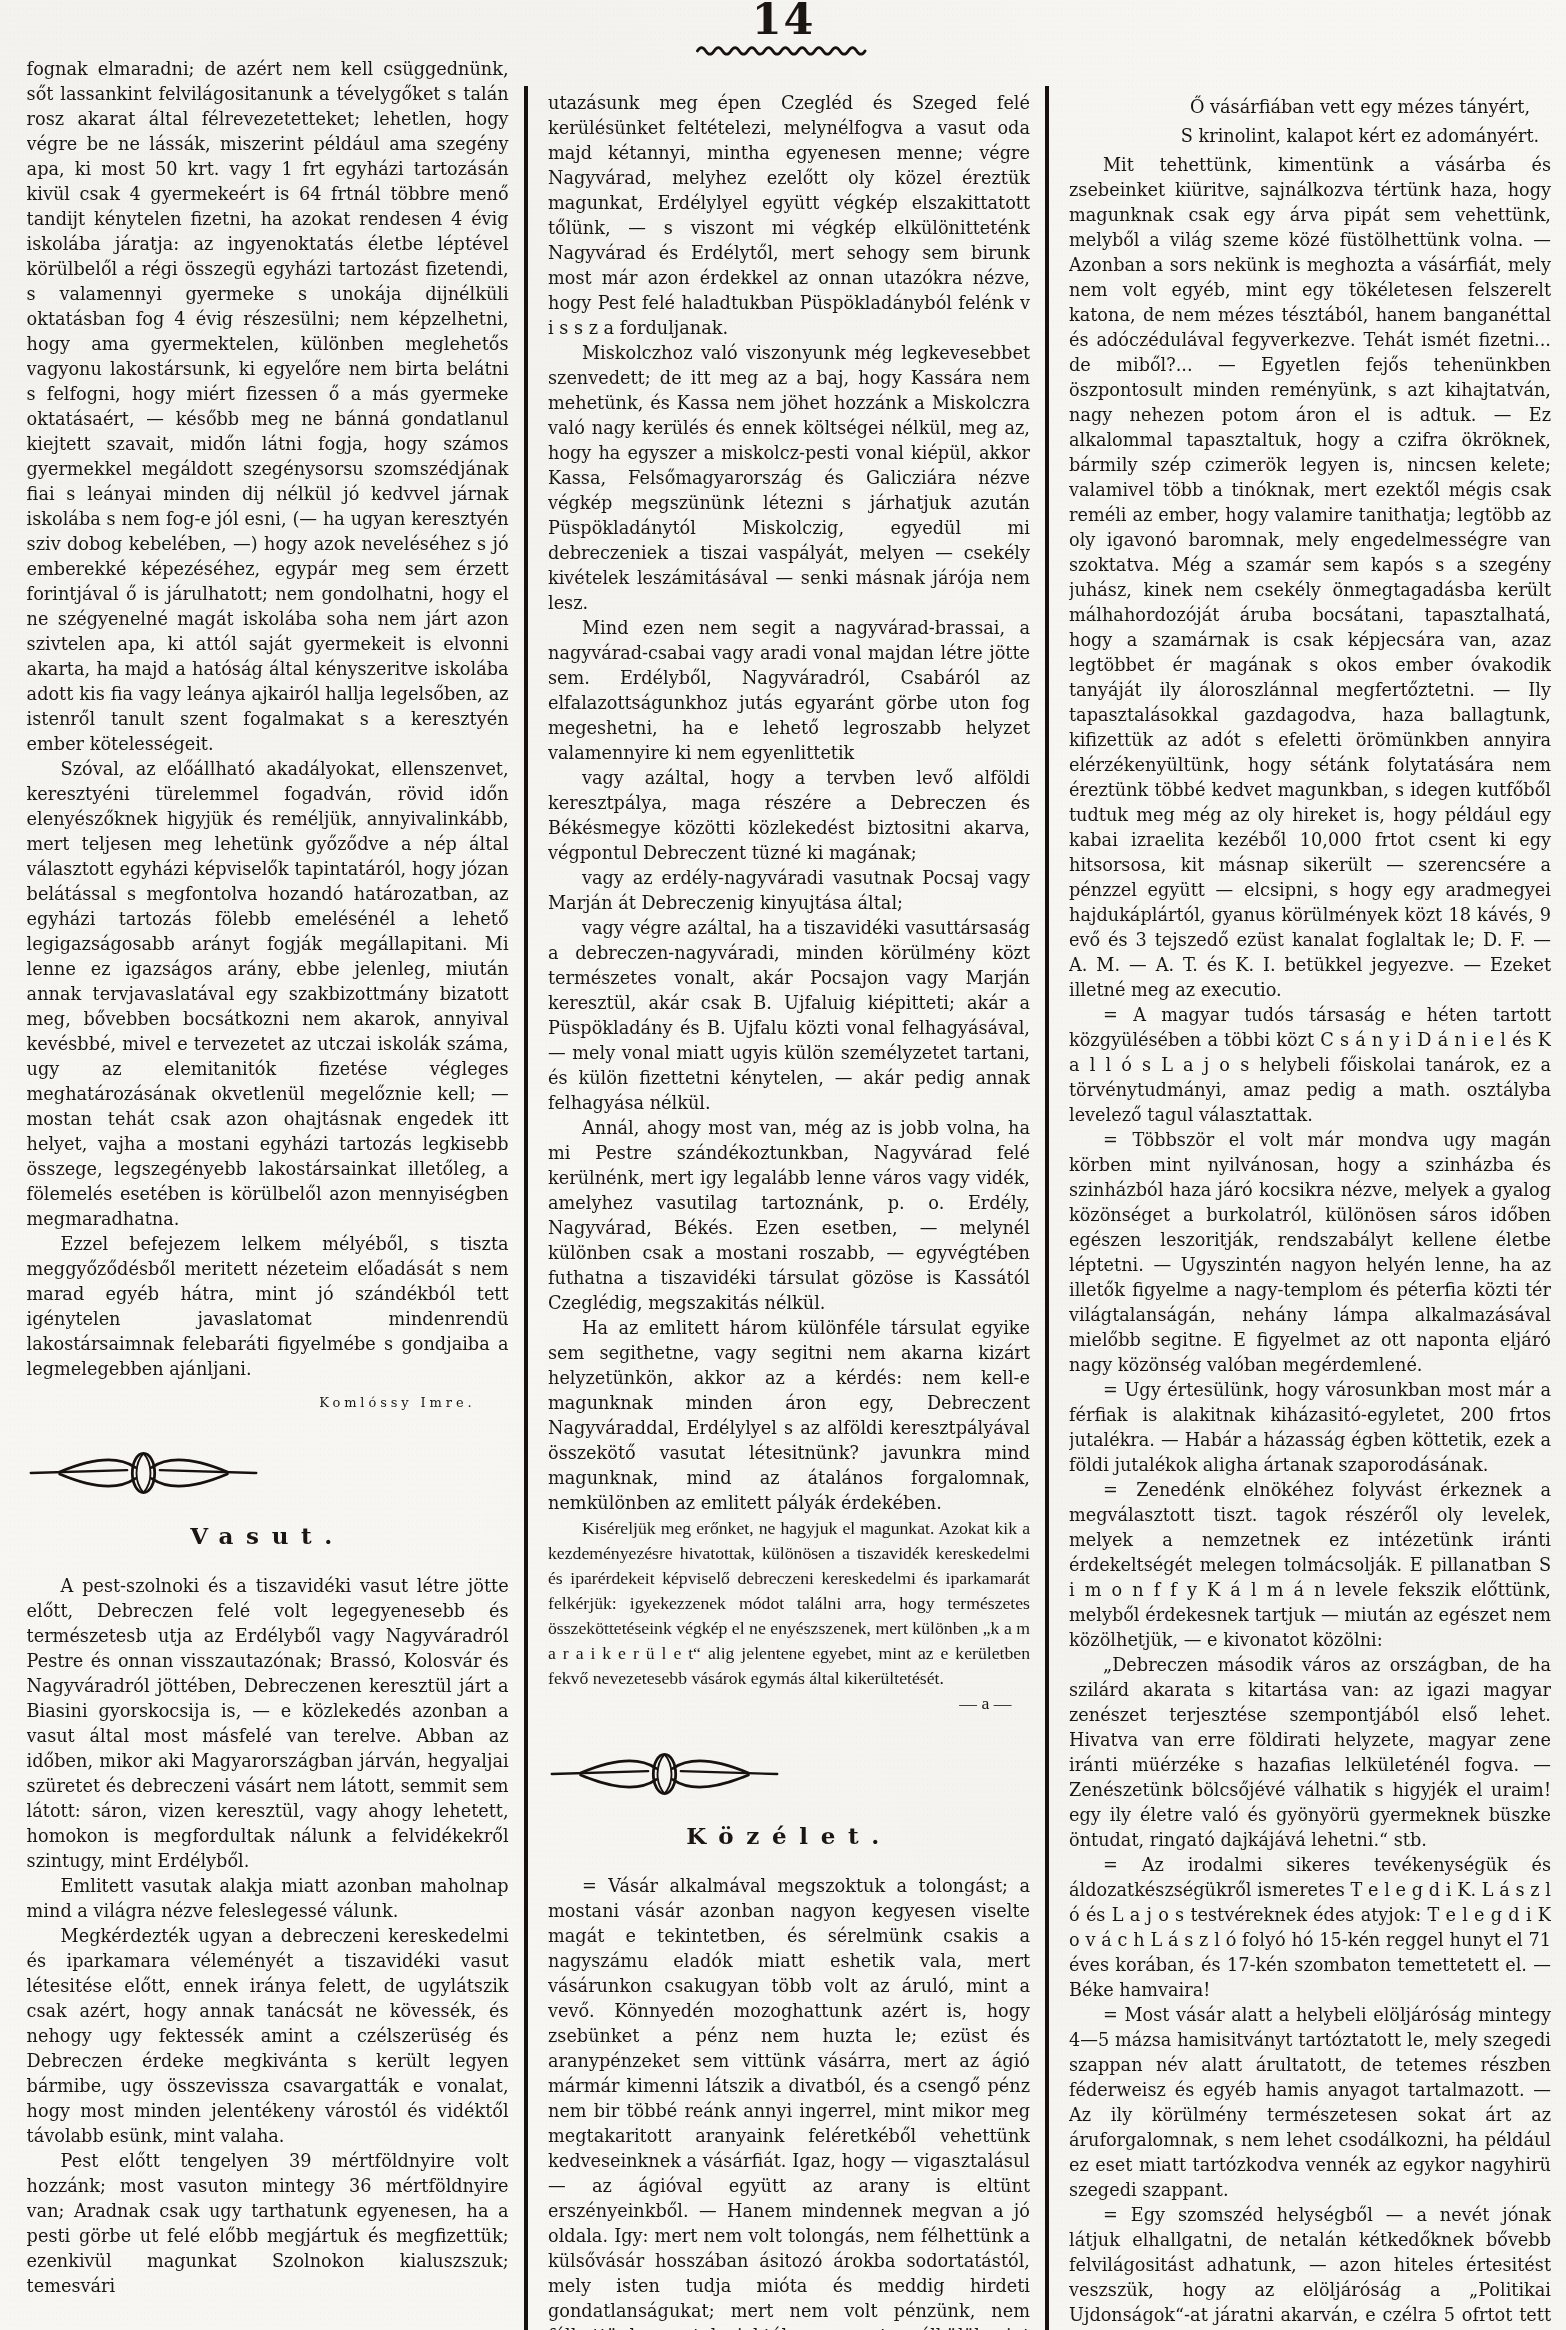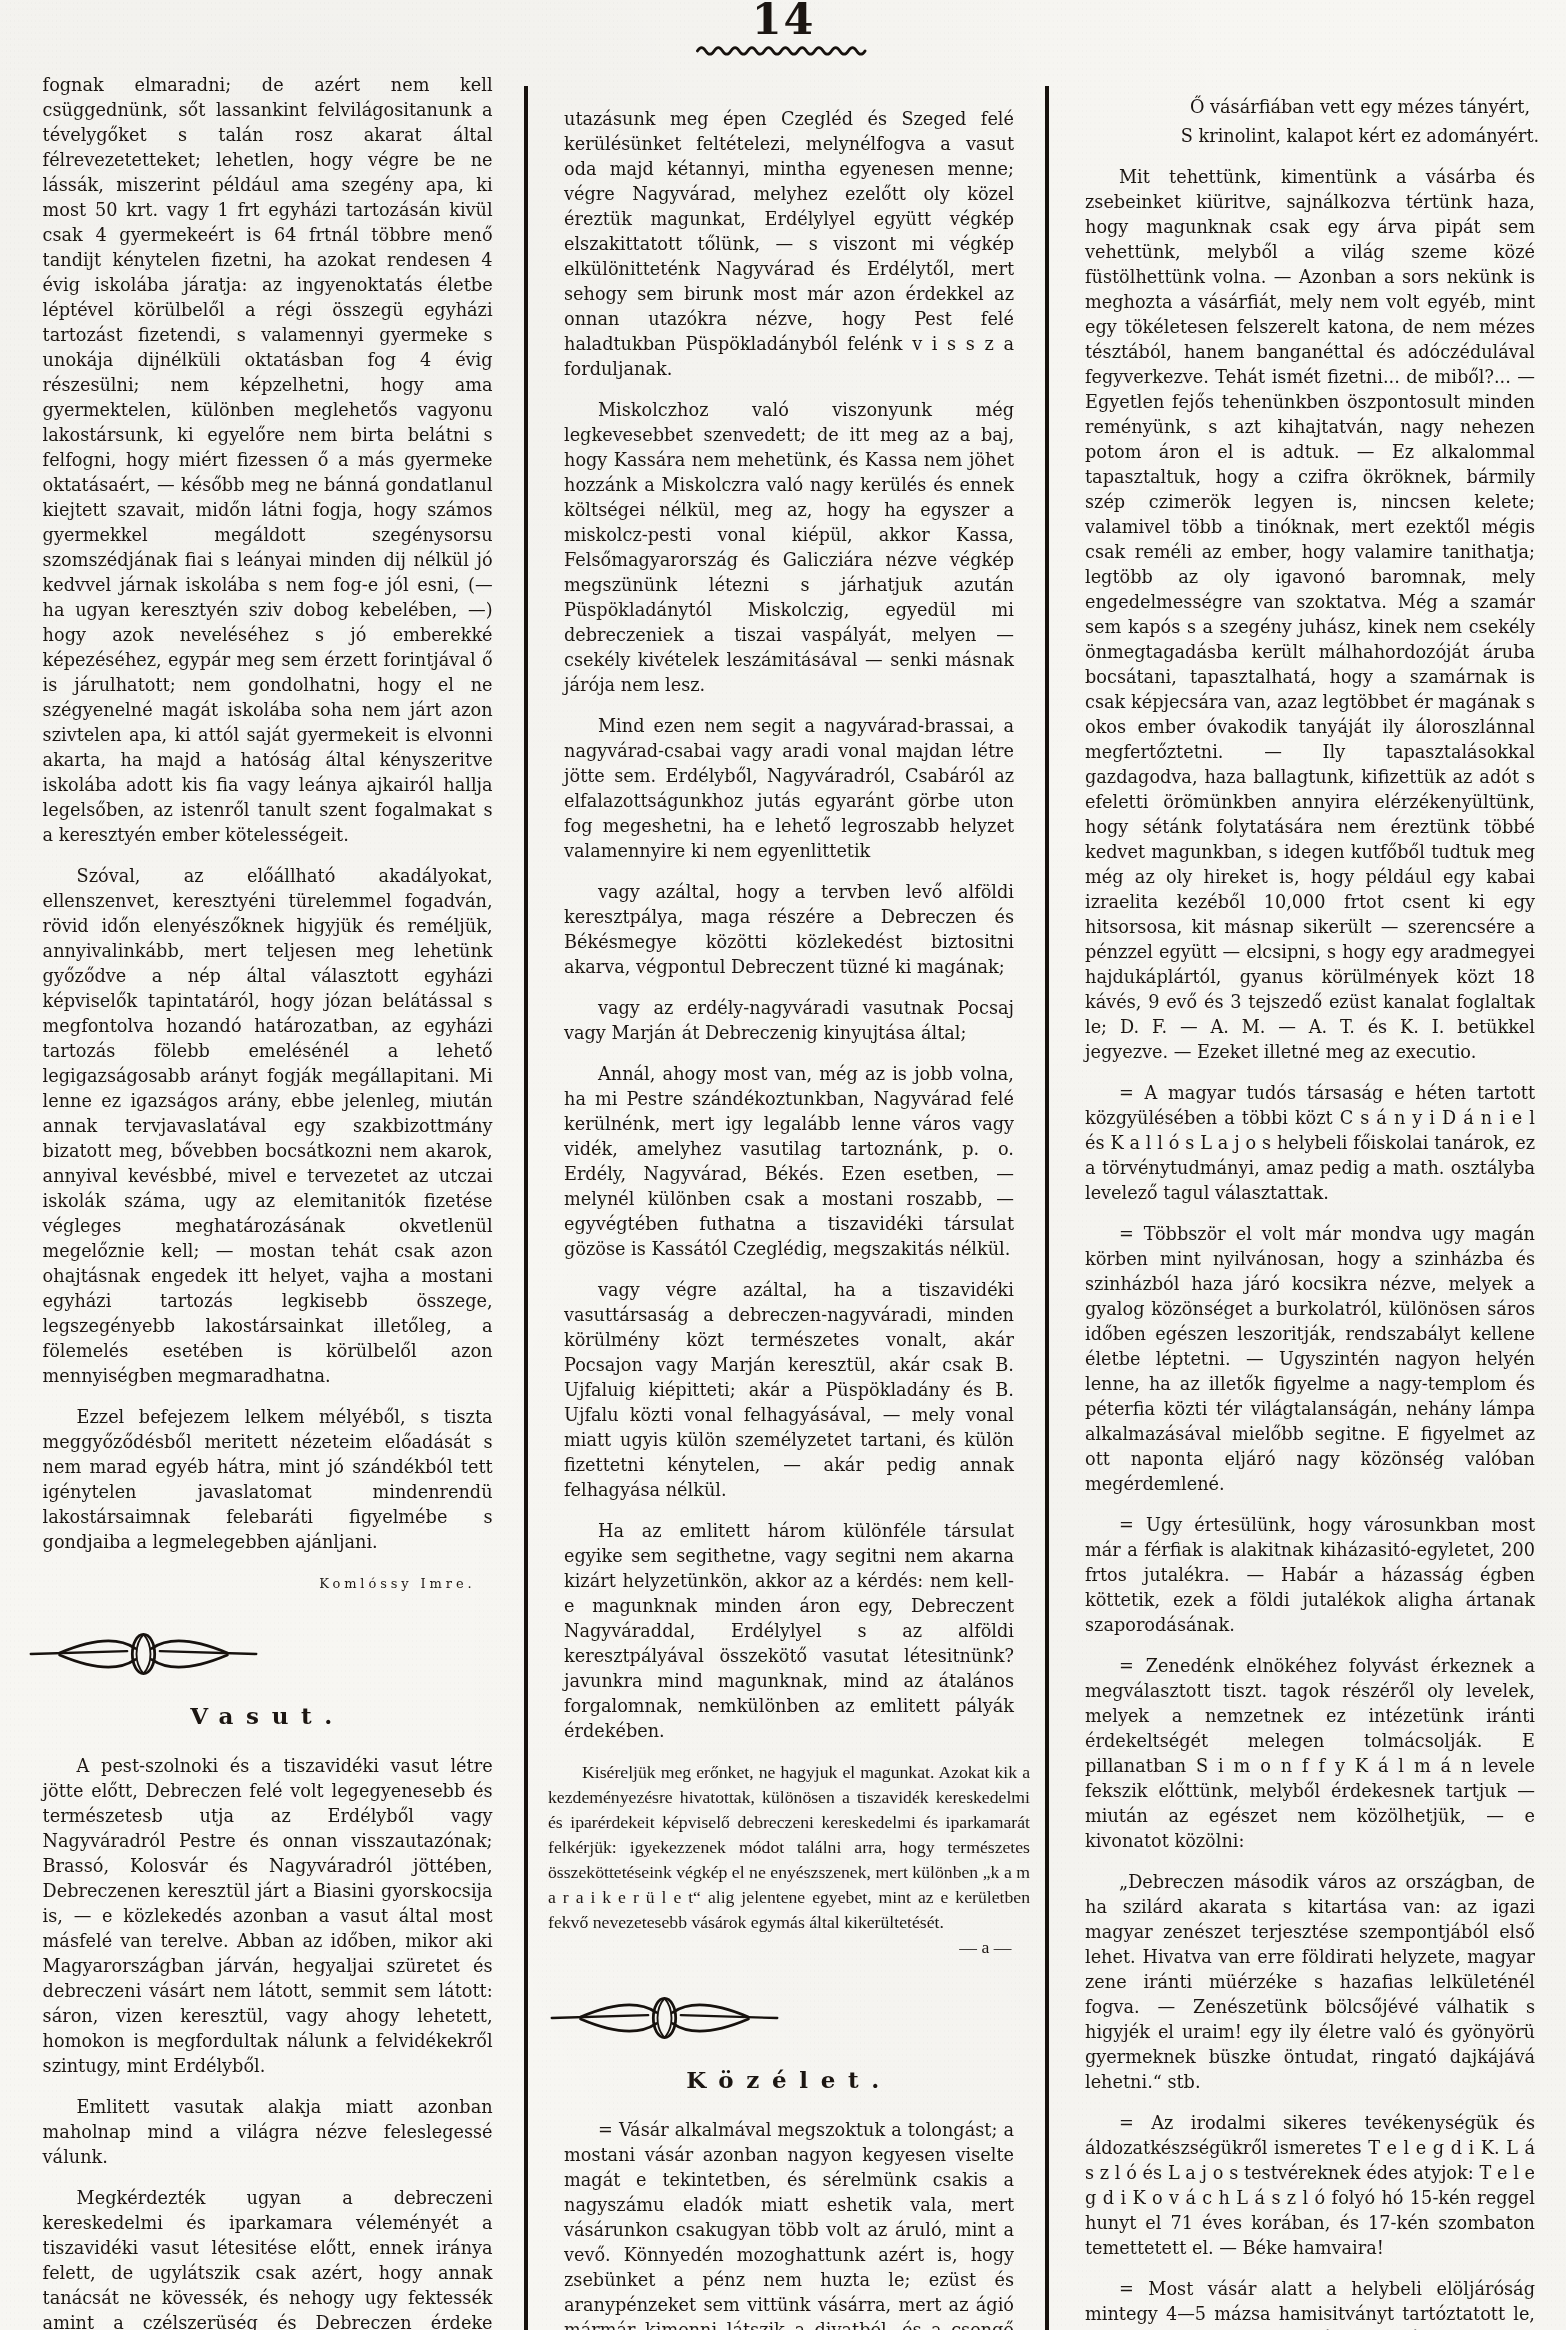--- a/index.html
+++ b/index.html
@@ -26,21 +26,21 @@
   .rule.right{left:1045px;}
   .col{
     position:absolute;width:482px;
     font-size:17.7px;line-height:25px;
     text-align:justify;
     overflow:hidden;
   }
   .col.c1{left:26.6px;top:57px;height:2311px;}
   .col.c2{left:548px;top:91px;height:2276px;}
   .col.c3{left:1069px;top:91px;height:2276px;}
-  p.para{margin:16px;text-indent:34px;}
+  p.para{margin:0;text-indent:34px;}
   p.para.noindent{text-indent:0;}
   p.verse{margin:4px;text-align:center;text-indent:0;padding-left:100px;}
   .verse-top{margin-top:39px;}
   .signature{
     margin:8.4px 33px 2.8px 0;
     text-align:right;font-size:13px;letter-spacing:0.3em;
   }
   .ornament{display:block;margin:30px auto 21.4px auto;}
   .heading{
     margin:0 0 26px 0;text-align:center;text-indent:0;
@@ -92,22 +92,22 @@
     <p class="para">Megkérdezték ugyan a debreczeni kereskedelmi és iparkamara véleményét a tiszavidéki vasut létesitése előtt, ennek iránya felett, de ugylátszik csak azért, hogy annak tanácsát ne kövessék, és nehogy ugy fektessék amint a czélszerüség és Debreczen érdeke megkivánta s került legyen bármibe, ugy összevissza csavargatták e vonalat, hogy most minden jelentékeny várostól és vidéktől távolabb esünk, mint valaha.</p>
     <p class="para">Pest előtt tengelyen 39 mértföldnyire volt hozzánk; most vasuton mintegy 36 mértföldnyire van; Aradnak csak ugy tarthatunk egyenesen, ha a pesti görbe ut felé előbb megjártuk és megfizettük; ezenkivül magunkat Szolnokon kialuszszuk; temesvári</p>
   </div>
 
   <div class="col c2">
     <p class="para noindent">utazásunk meg épen Czegléd és Szeged felé kerülésünket feltételezi, melynélfogva a vasut oda majd kétannyi, mintha egyenesen menne; végre Nagyvárad, melyhez ezelőtt oly közel éreztük magunkat, Erdélylyel együtt végkép elszakittatott tőlünk, — s viszont mi végkép elkülönitteténk Nagyvárad és Erdélytől, mert sehogy sem birunk most már azon érdekkel az onnan utazókra nézve, hogy Pest felé haladtukban Püspökladányból felénk v i s s z a forduljanak.</p>
     <p class="para">Miskolczhoz való viszonyunk még legkevesebbet szenvedett; de itt meg az a baj, hogy Kassára nem mehetünk, és Kassa nem jöhet hozzánk a Miskolczra való nagy kerülés és ennek költségei nélkül, meg az, hogy ha egyszer a miskolcz-pesti vonal kiépül, akkor Kassa, Felsőmagyarország és Galicziára nézve végkép megszününk létezni s járhatjuk azután Püspökladánytól Miskolczig, egyedül mi debreczeniek a tiszai vaspályát, melyen — csekély kivételek leszámitásával — senki másnak járója nem lesz.</p>
     <p class="para">Mind ezen nem segit a nagyvárad-brassai, a nagyvárad-csabai vagy aradi vonal majdan létre jötte sem. Erdélyből, Nagyváradról, Csabáról az elfalazottságunkhoz jutás egyaránt görbe uton fog megeshetni, ha e lehető legroszabb helyzet valamennyire ki nem egyenlittetik</p>
     <p class="para">vagy azáltal, hogy a tervben levő alföldi keresztpálya, maga részére a Debreczen és Békésmegye közötti közlekedést biztositni akarva, végpontul Debreczent tüzné ki magának;</p>
     <p class="para">vagy az erdély-nagyváradi vasutnak Pocsaj vagy Marján át Debreczenig kinyujtása által;</p>
+    <p class="para">vagy végre azáltal, ha a tiszavidéki vasuttársaság a debreczen-nagyváradi, minden körülmény közt természetes vonalt, akár Pocsajon vagy Marján keresztül, akár csak B. Ujfaluig kiépitteti; akár a Püspökladány és B. Ujfalu közti vonal felhagyásával, — mely vonal miatt ugyis külön személyzetet tartani, és külön fizettetni kénytelen, — akár pedig annak felhagyása nélkül.</p>
     <p class="para">Annál, ahogy most van, még az is jobb volna, ha mi Pestre szándékoztunkban, Nagyvárad felé kerülnénk, mert igy legalább lenne város vagy vidék, amelyhez vasutilag tartoznánk, p. o. Erdély, Nagyvárad, Békés. Ezen esetben, — melynél különben csak a mostani roszabb, — egyvégtében futhatna a tiszavidéki társulat gözöse is Kassától Czeglédig, megszakitás nélkül.</p>
-    <p class="para">vagy végre azáltal, ha a tiszavidéki vasuttársaság a debreczen-nagyváradi, minden körülmény közt természetes vonalt, akár Pocsajon vagy Marján keresztül, akár csak B. Ujfaluig kiépitteti; akár a Püspökladány és B. Ujfalu közti vonal felhagyásával, — mely vonal miatt ugyis külön személyzetet tartani, és külön fizettetni kénytelen, — akár pedig annak felhagyása nélkül.</p>
     <p class="para">Ha az emlitett három különféle társulat egyike sem segithetne, vagy segitni nem akarna kizárt helyzetünkön, akkor az a kérdés: nem kell-e magunknak minden áron egy, Debreczent Nagyváraddal, Erdélylyel s az alföldi keresztpályával összekötő vasutat létesitnünk? javunkra mind magunknak, mind az átalános forgalomnak, nemkülönben az emlitett pályák érdekében.</p>
     <p class="tail-line">
       <span>Kiséreljük meg erőnket, ne hagyjuk el magunkat. Azokat kik a kezdeményezésre hivatottak, különösen a tiszavidék kereskedelmi és iparérdekeit képviselő debreczeni kereskedelmi és iparkamarát felkérjük: igyekezzenek módot találni arra, hogy természetes összeköttetéseink végkép el ne enyészszenek, mert különben „k a m a r a i  k e r ü l e t“ alig jelentene egyebet, mint az e kerületben fekvő nevezetesebb vásárok egymás által kikerültetését.</span>
       <span class="mark">— a —</span>
     </p>
 
     <span class="ornament">
       <svg width="233" height="56" viewBox="0 0 500 120">
         <g stroke="#17120e" fill="none" stroke-linecap="round">
           <path d="M8 60 L215 54 M285 54 L492 60" stroke-width="5"></path>

